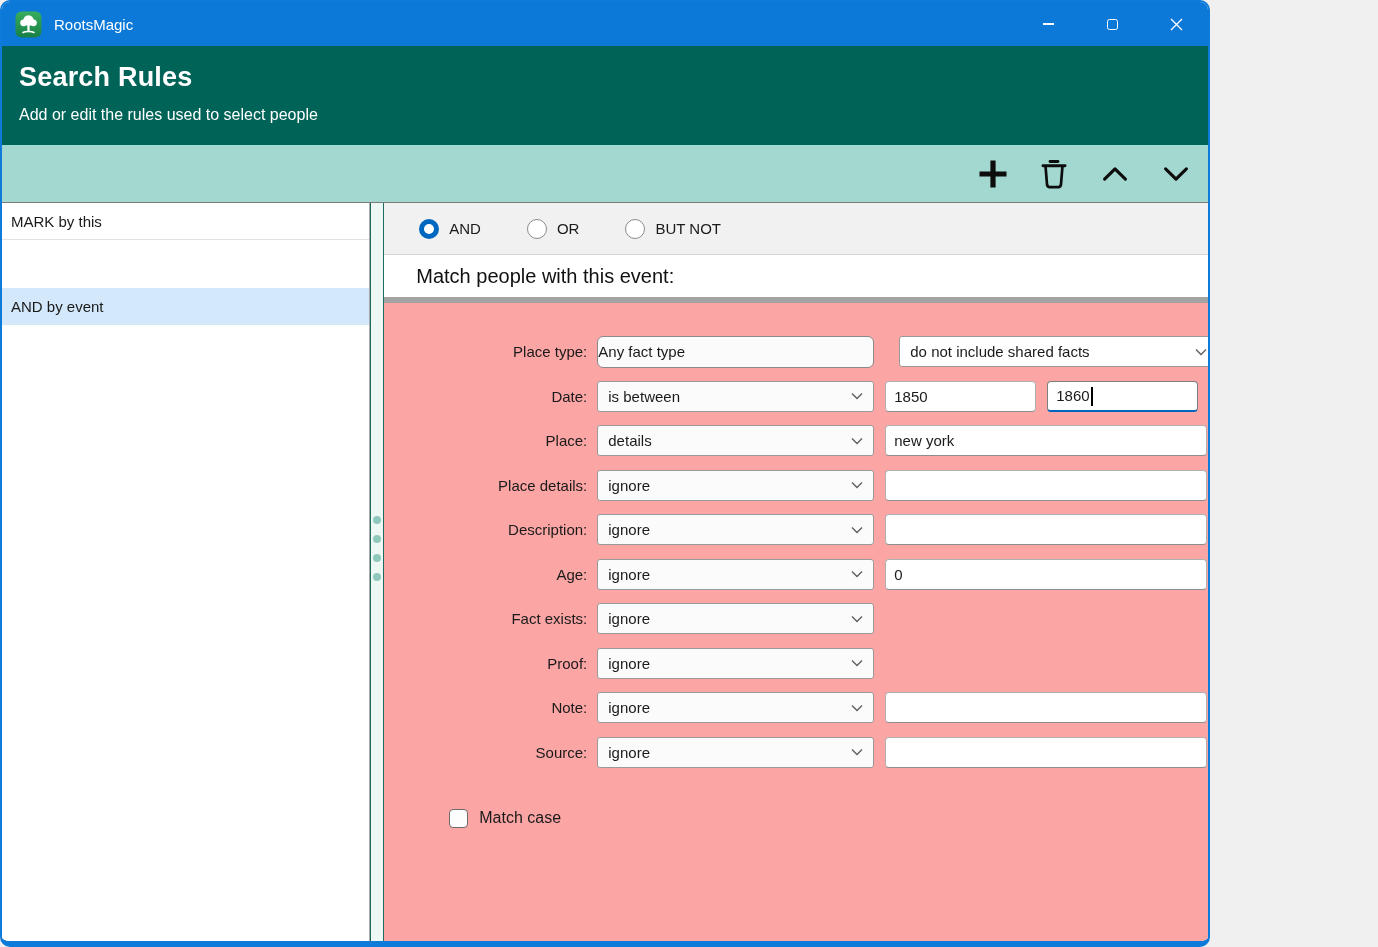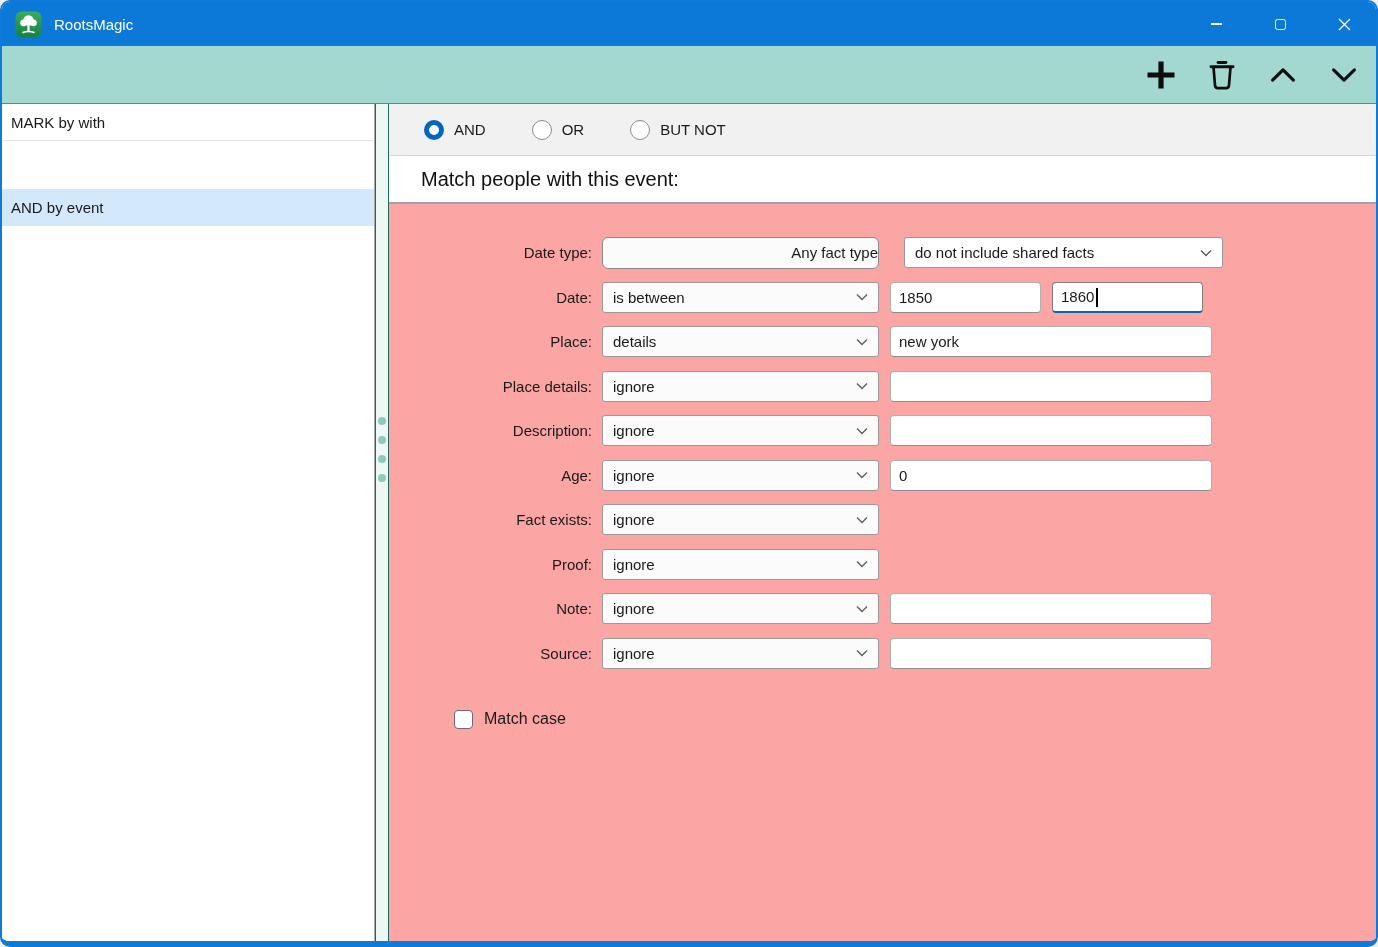--- a/index.html
+++ b/index.html
@@ -1,18 +1,18 @@
 <!DOCTYPE html>
 <html><head>
 <meta charset="utf-8">
 <style>
   * { box-sizing: border-box; margin: 0; padding: 0; }
   html, body { width: 1378px; height: 947px; background: #f0f0f0; font-family: "Liberation Sans", sans-serif; }
   .window {
-    position: relative; width: 1378px; height: 947px;
+    position: relative; width: 1210px; height: 947px;
     border: 2px solid #0E7AD9; border-bottom-width: 6px;
     border-radius: 10px; overflow: hidden; background: #ffffff;
     display: flex; flex-direction: column;
   }
   
   .titlebar {
     height: 44px; background: #0C79D8; display: flex; align-items: center;
     flex: 0 0 auto; color: #ffffff;
   }
   .app-icon { width: 27px; height: 27px; margin-left: 13px; flex: 0 0 auto; }
@@ -41,34 +41,34 @@
   .grip { position: absolute; left: 50%; transform: translateX(-50%); top: 313px; display: flex; flex-direction: column; gap: 11px; }
   .grip span { width: 8px; height: 8px; border-radius: 50%; background: #8FC9BD; }
   .detail { flex: 1 1 auto; display: flex; flex-direction: column; background: #fca5a5; min-width: 0; }
   
   .operator-row { height: 52px; background: #f1f1f1; border-bottom: 1px solid #d6d6d6; display: flex; align-items: center; padding-left: 35px; flex: 0 0 auto; }
   .radio-group { display: flex; align-items: center; margin-right: 46px; cursor: pointer; }
   .radio { width: 20px; height: 20px; border-radius: 50%; background: #ffffff; border: 1px solid #8b8b8b; flex: 0 0 auto; }
   .radio.checked { border: 5.5px solid #0067C0; }
   .radio-label { font-size: 15px; color: #1a1a1a; margin-left: 10px; }
   
-  .match-heading { height: 48px; background: #ffffff; border-bottom: 2px solid #a3a3a3; display: flex; align-items: center; padding-left: 32px; font-size: 20px; color: #111111; flex: 0 0 auto; }
+  .match-heading { height: 48px; background: #ffffff; border-bottom: 6px solid #a3a3a3; display: flex; align-items: center; padding-left: 32px; font-size: 20px; color: #111111; flex: 0 0 auto; }
   
   .form { flex: 1 1 auto; padding-top: 33px; overflow: hidden; }
   .form-row { display: flex; align-items: center; height: 31px; margin-bottom: 13.5px; }
   .row-label { width: 213px; text-align: right; padding-right: 10px; font-size: 15px; color: #1a1a1a; flex: 0 0 auto; }
   .fake-select {
     width: 277px; height: 31px; background: #fbfbfb; border: 1px solid #999999; border-radius: 3px;
     display: flex; align-items: center; padding: 0 10px; font-size: 15px; color: #1a1a1a; cursor: pointer; flex: 0 0 auto;
   }
   .fake-select .sel-text { flex: 1 1 auto; overflow: hidden; white-space: nowrap; }
   .chevron { width: 12px; height: 8px; flex: 0 0 auto; }
   .fact-type-btn {
     width: 277px; height: 32px; background: #fbfbfb; border: 1px solid #8a8a8a; border-radius: 6px;
-    font-size: 15px; color: #1a1a1a; text-align: right; cursor: pointer; font-family: inherit; flex: 0 0 auto;
+    font-size: 15px; color: #1a1a1a; text-align: left; cursor: pointer; font-family: inherit; flex: 0 0 auto;
   }
   .wide-select { width: 319px; background: #ffffff; margin-left: 25px; }
   .text-input {
     height: 31px; background: #ffffff; border: 1px solid #b0b0b0; border-bottom-color: #8d8d8d; border-radius: 4px;
     margin-left: 11px; padding: 0 8px; font-size: 15px; color: #1a1a1a; font-family: inherit; flex: 0 0 auto;
   }
   .text-input.wide { width: 322px; }
   .text-input.narrow { width: 151px; }
   .input-wrap { position: relative; flex: 0 0 auto; display: flex; }
   .text-input.focused { border-color: #7e7e7e; border-bottom: 2.5px solid #0067C0; }
@@ -118,20 +118,24 @@
           <div class="max-glyph"></div>
         </div>
       <div class="win-btn">
         <svg class="close-glyph" viewBox="0 0 13 13">
           <path d="M1 1 L12 12 M12 1 L1 12" stroke="#ffffff" stroke-width="1.3"></path>
         </svg>
       </div>
     </div>
   </div>
 
+  <div class="header">
+    <h1>Search Rules</h1>
+    <p>Add or edit the rules used to select people</p>
+  </div>
 
   <div class="toolbar">
     <div class="tool-btn">
       <svg width="34" height="34" viewBox="0 0 34 34">
         <path d="M17 3.5 V30.5 M3.5 17 H30.5" stroke="#0d0d0d" stroke-width="5.2"></path>
       </svg>
     </div>
     <div class="tool-btn">
       <svg width="34" height="34" viewBox="0 0 24 24">
         <path d="M9.2 3.2 H14.8" stroke="#0d0d0d" stroke-width="2" stroke-linecap="round" fill="none"></path>
@@ -148,21 +152,21 @@
       <svg width="30" height="26" viewBox="0 0 34 30">
         <polyline points="5,9 17,21 29,9" stroke="#0d0d0d" stroke-width="3.6" fill="none" stroke-linecap="round" stroke-linejoin="round"></polyline>
       </svg>
     </div>
   </div>
 
   <div class="main">
 
     <div class="rules-list">
       <div class="rule-item">
-        <span>MARK by with</span>
+        <span>MARK by this</span>
       </div>
       <div class="rule-item selected">
         <span>AND by event</span>
       </div>
     </div>
 
     <div class="splitter">
       <div class="grip">
         <span></span>
           <span></span>
@@ -186,21 +190,21 @@
           <div class="radio"></div>
           <span class="radio-label">BUT NOT</span>
         </div>
       </div>
 
       <div class="match-heading">Match people with this event:</div>
 
       <div class="form">
 
         <div class="form-row">
-          <span class="row-label">Date type:</span>
+          <span class="row-label">Place type:</span>
           <button class="fact-type-btn">Any fact type</button>
           <div class="fake-select wide-select">
             <span class="sel-text">do not include shared facts</span>
             <svg class="chevron" viewBox="0 0 12 8">
                 <polyline points="1,1.5 6,6.5 11,1.5" stroke="#5f5f5f" stroke-width="1.4" fill="none"></polyline>
               </svg>
           </div>
         </div>
 
         <div class="form-row">

